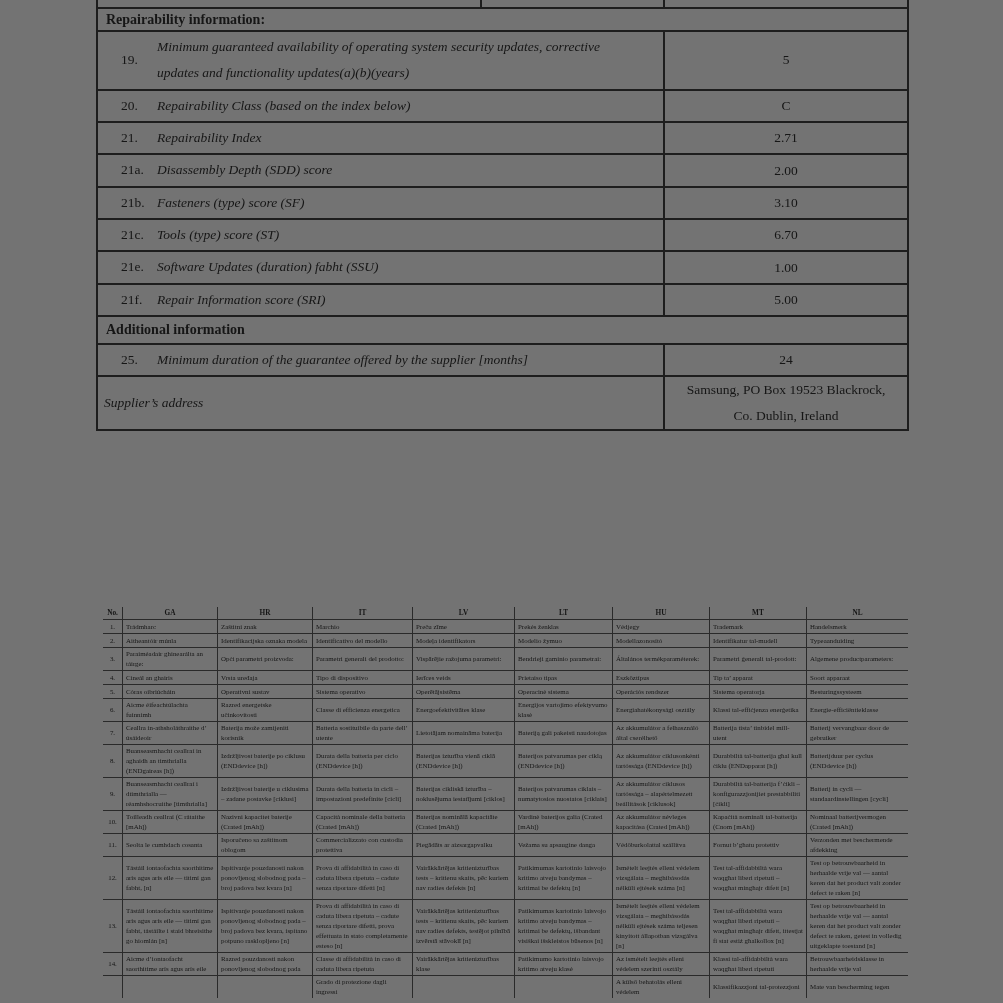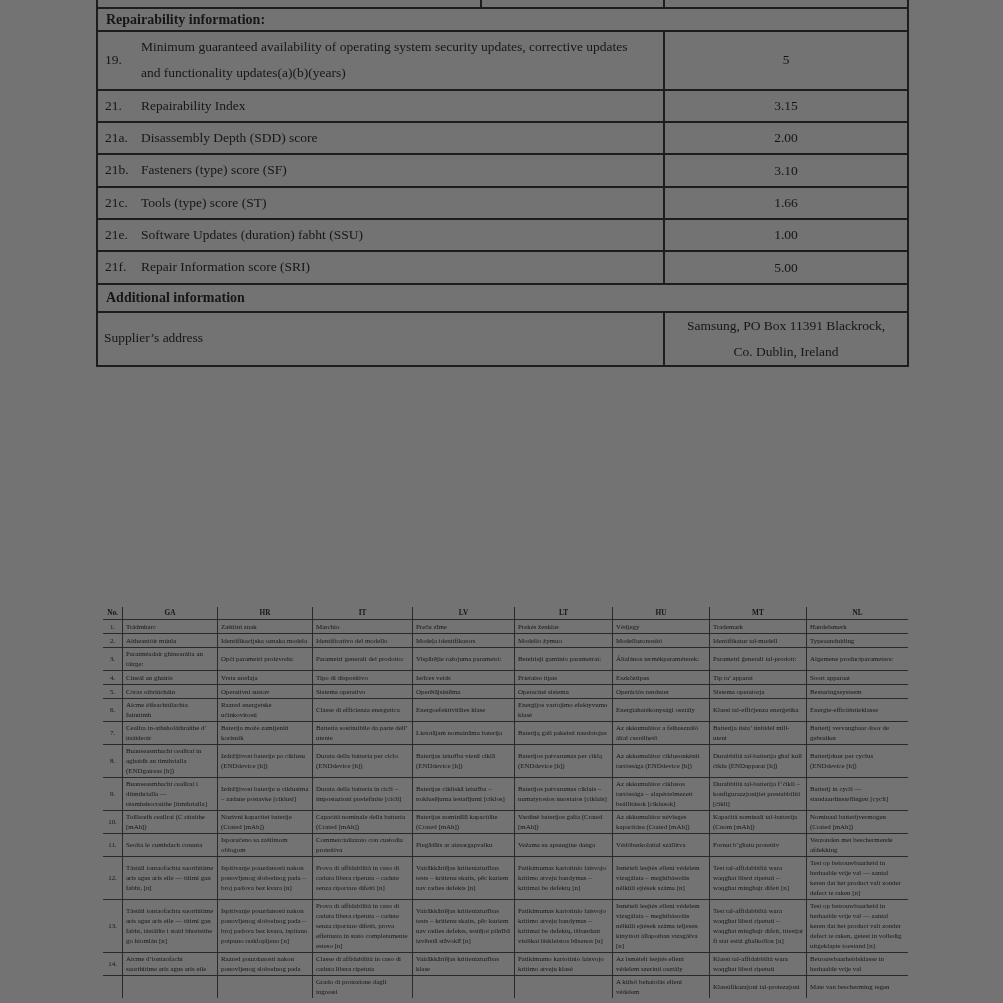--- a/index.html
+++ b/index.html
@@ -11,22 +11,22 @@
   .sliver .vline{position:absolute;top:0;bottom:0;width:2px;background:#1d1d1d;}
 
   table{border-collapse:collapse;}
 
   
   .repair{position:absolute;left:96px;top:7px;width:811px;border:2px solid #1d1d1d;table-layout:fixed;}
   .repair td{border:2px solid #1d1d1d;font-size:13.5px;vertical-align:middle;}
   .repair tr.sec td{font-weight:bold;font-size:14px;padding:2px 8px;}
   .repair td.lbl{padding:0;}
   .lblwrap{display:flex;align-items:center;}
-  .lblwrap .no{flex:0 0 30px;padding-left:7px;}
-  .lblwrap .txt{flex:1;padding:2px 24px 2px 6px;line-height:1.95;}
+  .lblwrap .no{flex:0 0 30px;padding-left:7px;margin-left:16px;}
+  .lblwrap .txt{flex:1;padding:2px 24px 2px 6px;line-height:1.95;font-style:italic;}
   .repair td.val{text-align:center;white-space:pre-line;line-height:1.9;padding:0 4px;}
 
   
   .lang{position:absolute;left:96px;top:600px;width:812px;border:7px solid #737373;table-layout:fixed;}
   .lang th,.lang td{border:1px solid #2a2a2a;vertical-align:middle;overflow:hidden;
                     font-size:6.9px;line-height:1.45;padding:1px 3px;text-align:left;}
   .lang th{font-weight:bold;text-align:center;font-size:7.3px;height:12px;padding:0;}
   .lang td.no{text-align:center;padding:1px 0;}
   .lang td{height:11px;}
 </style>
@@ -54,25 +54,34 @@
             <div class="lblwrap">
         <span class="no">19.</span>
         <div class="txt">Minimum guaranteed availability of operating system security updates, corrective updates and functionality updates(a)(b)(years)</div>
             </div>
           </td>
       <td class="val">5</td>
     </tr>
     <tr style="height:29px">
       <td class="lbl">
             <div class="lblwrap">
+        <span class="no">20.</span>
+        <div class="txt">Repairability Class (based on the index below)</div>
+            </div>
+          </td>
+      <td class="val">C</td>
+    </tr>
+    <tr style="height:29px">
+      <td class="lbl">
+            <div class="lblwrap">
         <span class="no">21.</span>
         <div class="txt">Repairability Index</div>
             </div>
           </td>
-      <td class="val">3.15</td>
+      <td class="val">2.71</td>
     </tr>
     <tr style="height:29px">
       <td class="lbl">
             <div class="lblwrap">
         <span class="no">21a.</span>
         <div class="txt">Disassembly Depth (SDD) score</div>
             </div>
           </td>
       <td class="val">2.00</td>
     </tr>
@@ -85,21 +94,21 @@
           </td>
       <td class="val">3.10</td>
     </tr>
     <tr style="height:29px">
       <td class="lbl">
             <div class="lblwrap">
         <span class="no">21c.</span>
         <div class="txt">Tools (type) score (ST)</div>
             </div>
           </td>
-      <td class="val">1.66</td>
+      <td class="val">6.70</td>
     </tr>
     <tr style="height:29px">
       <td class="lbl">
             <div class="lblwrap">
         <span class="no">21e.</span>
         <div class="txt">Software Updates (duration) fabht (SSU)</div>
             </div>
           </td>
       <td class="val">1.00</td>
     </tr>
@@ -108,27 +117,36 @@
             <div class="lblwrap">
         <span class="no">21f.</span>
         <div class="txt">Repair Information score (SRI)</div>
             </div>
           </td>
       <td class="val">5.00</td>
     </tr>
     <tr class="sec" style="height:28px">
       <td colspan="2">Additional information</td>
     </tr>
+    <tr style="height:29px">
+      <td class="lbl">
+            <div class="lblwrap">
+        <span class="no">25.</span>
+        <div class="txt">Minimum duration of the guarantee offered by the supplier [months]</div>
+            </div>
+          </td>
+      <td class="val">24</td>
+    </tr>
     <tr style="height:54px">
       <td class="lbl">
             <div class="lblwrap">
         <div class="txt">Supplier’s address</div>
             </div>
           </td>
-      <td class="val">Samsung, PO Box 11391 Blackrock,
+      <td class="val">Samsung, PO Box 19523 Blackrock,
 Co. Dublin, Ireland</td>
     </tr>
   </tbody>
     </table>
 
   <table class="lang">
     <colgroup>
       <col style="width:23px">
         <col style="width:95px">
         <col style="width:95px">

